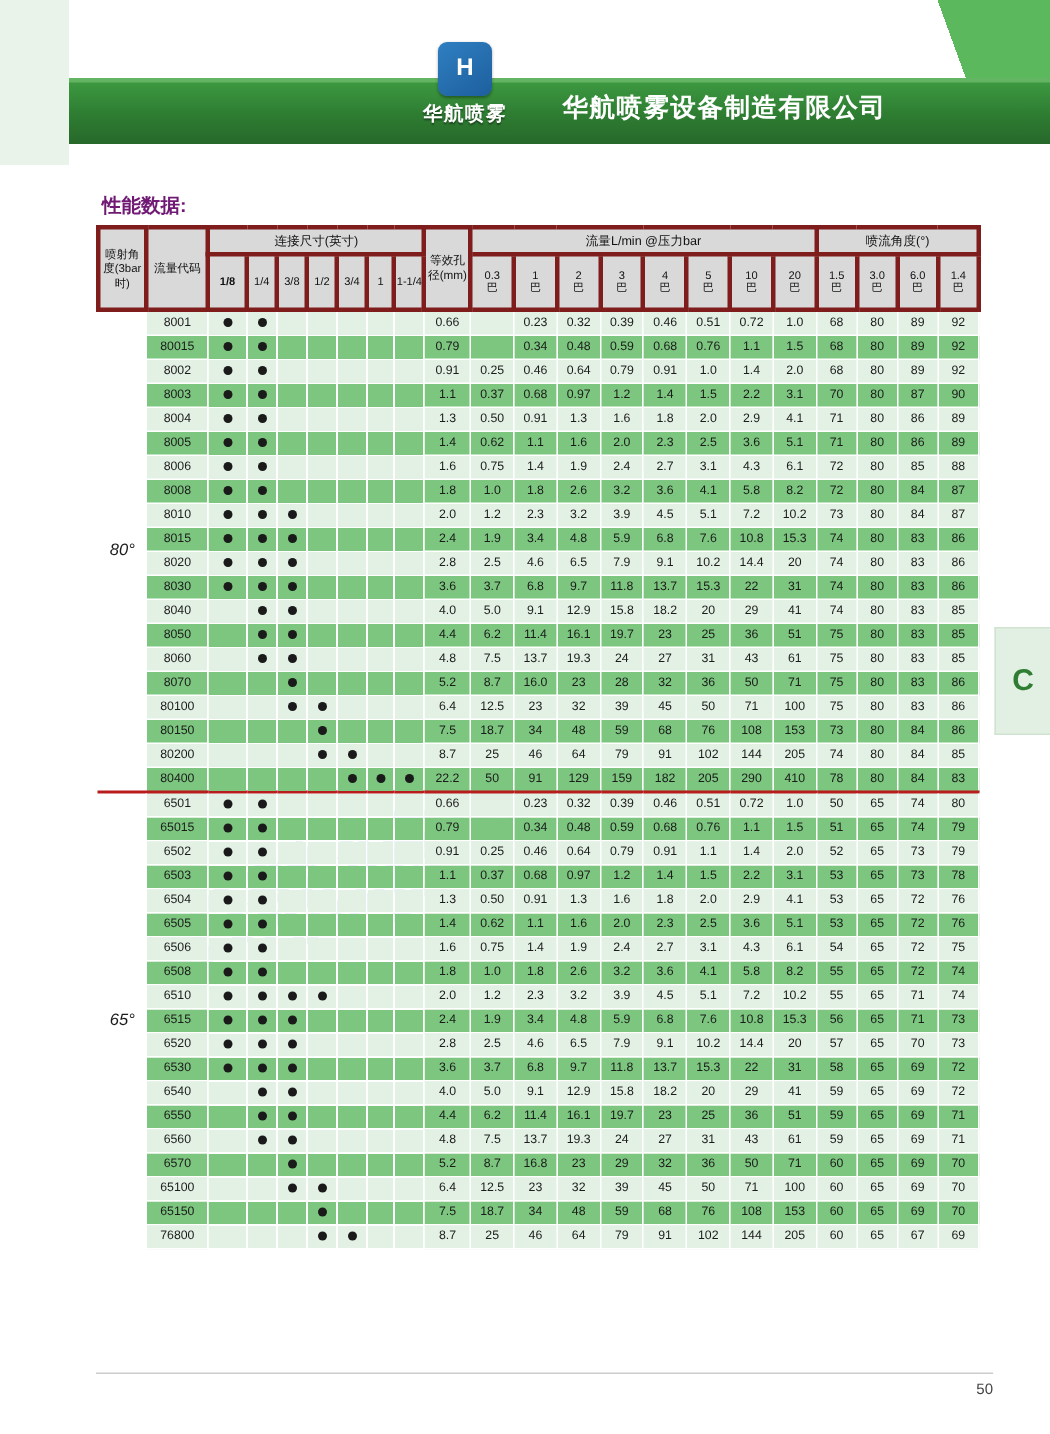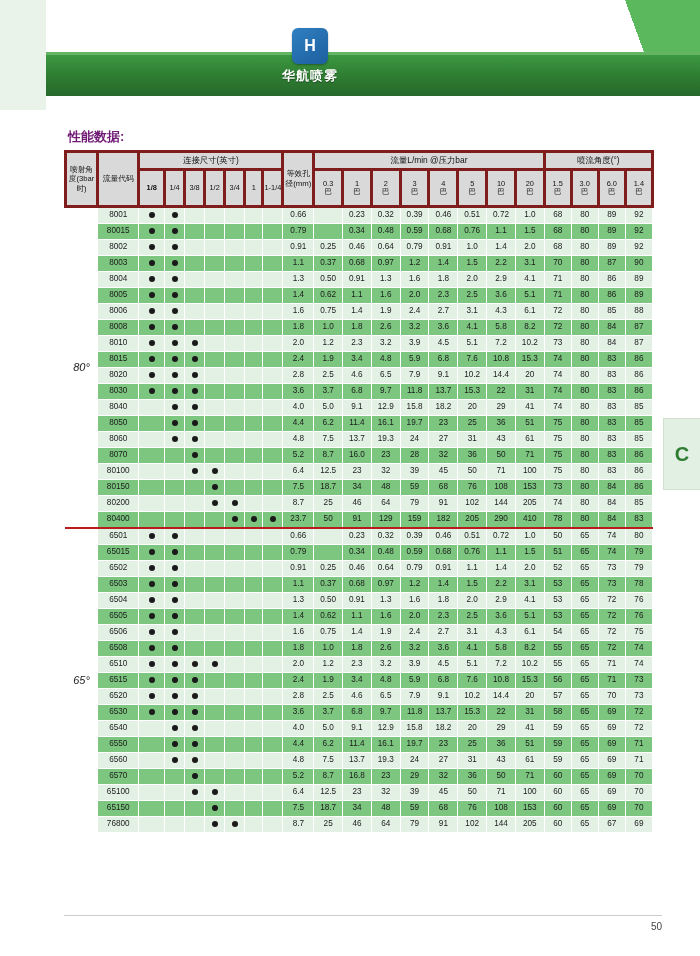--- a/index.html
+++ b/index.html
@@ -126,20 +126,21 @@
 <body>
 
 <div class="page-top">
   <div class="top-green-left"></div>
   <div class="top-diag"></div>
   <div class="header-bar"></div>
   <div class="logo-wrap">
     <div class="logo-mark">H</div>
     <div class="logo-cn">华航喷雾</div>
   </div>
+  <div class="company-name">华航喷雾设备制造有限公司</div>
 </div>
 
 <div class="side-tab">C</div>
 
 <div class="section-title">性能数据:</div>
 
 <div class="wm">
   <span class="w1">华航喷雾</span>
   <span class="w2">华航</span>
 </div>
@@ -618,21 +619,21 @@
         </tr>
         <tr class="rowdark">
           <td class="code">80400</td>
           <td class="dot"></td>
           <td class="dot"></td>
           <td class="dot"></td>
           <td class="dot"></td>
           <td class="dot"><span class="dotmark"></span></td>
           <td class="dot"><span class="dotmark"></span></td>
           <td class="dot"><span class="dotmark"></span></td>
-          <td class="ori">23.7</td>
+          <td class="ori">22.2</td>
           <td class="flow">50</td>
           <td class="flow">91</td>
           <td class="flow">129</td>
           <td class="flow">159</td>
           <td class="flow">182</td>
           <td class="flow">205</td>
           <td class="flow">290</td>
           <td class="flow">410</td>
           <td class="ang">78</td>
           <td class="ang">80</td>

